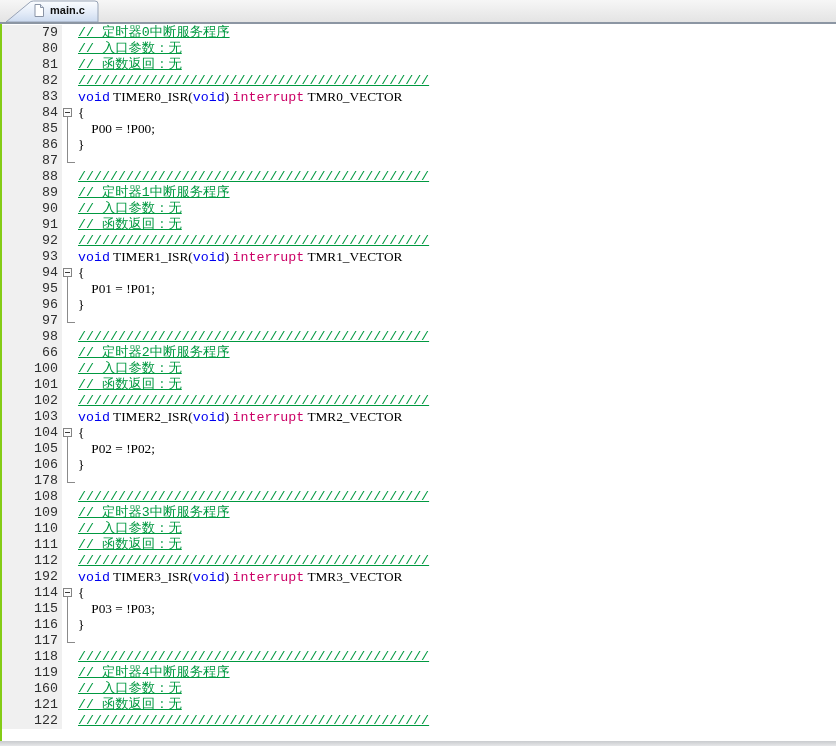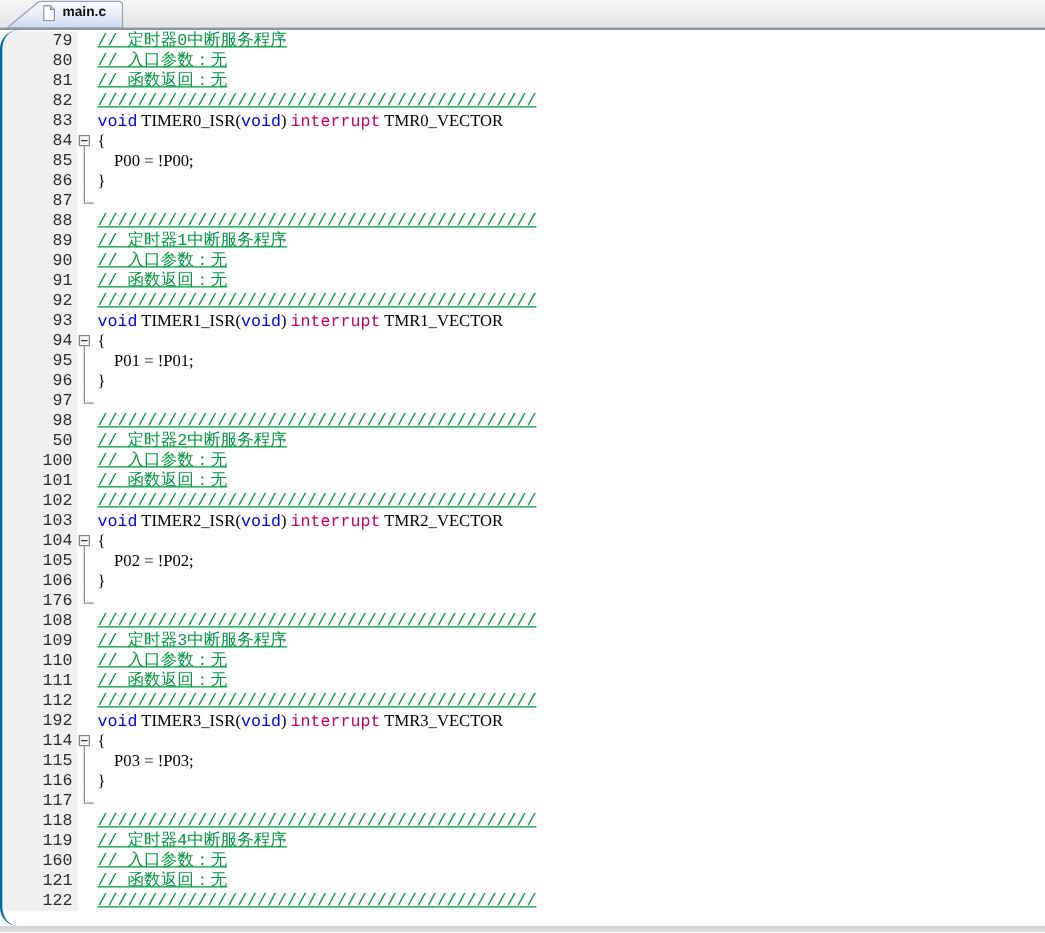--- a/index.html
+++ b/index.html
@@ -10,21 +10,21 @@
   .tabbar{position:absolute;top:0;left:0;right:0;height:22px;
           background:linear-gradient(#f6f6f6,#e4e4e4);}
   .tabbar-edge{position:absolute;top:22px;left:0;right:0;height:2px;background:#8c96a3;}
   .tab{position:absolute;left:5px;top:0;width:96px;height:22px;}
   .tab svg{position:absolute;left:0;top:0;}
   .tab-icon{position:absolute;left:29px;top:4px;width:11px;height:13px;}
   .tab-label{position:absolute;left:45px;top:4px;font-size:11px;font-weight:bold;color:#101010;}
 
   
   .editor{position:absolute;top:24px;left:0;right:0;bottom:5px;background:#fff;
-          border-left:2px solid #0369a1;overflow:hidden;border-radius:15px;}
+          border-left:2px solid #84cc16;overflow:hidden;}
   .rows{padding-top:1px;}
   .row{display:flex;height:16px;line-height:16px;white-space:pre;
        font-family:"Liberation Mono","DejaVu Sans Mono",monospace;font-size:13.3px;}
   .ln{flex:0 0 60px;box-sizing:border-box;background:#f0f0f0;text-align:right;
       padding-right:4px;color:#2e2e2e;}
   .fold{flex:0 0 16px;position:relative;}
   .code{flex:1;}
 
   
   .tk-comment{color:var(--comment);text-decoration:underline;}
@@ -88,29 +88,29 @@
         <div class="row"><span class="ln">89</span><span class="fold"></span><span class="code"><span class="tk-comment">// 定时器1中断服务程序</span></span></div>
         <div class="row"><span class="ln">90</span><span class="fold"></span><span class="code"><span class="tk-comment">// 入口参数：无</span></span></div>
         <div class="row"><span class="ln">91</span><span class="fold"></span><span class="code"><span class="tk-comment">// 函数返回：无</span></span></div>
         <div class="row"><span class="ln">92</span><span class="fold"></span><span class="code"><span class="tk-comment">////////////////////////////////////////////</span></span></div>
         <div class="row"><span class="ln">93</span><span class="fold"></span><span class="code"><span class="tk-keyword">void</span><span class="tk-plain"> TIMER1_ISR(</span><span class="tk-keyword">void</span><span class="tk-plain">) </span><span class="tk-isr">interrupt</span><span class="tk-plain"> TMR1_VECTOR</span></span></div>
         <div class="row"><span class="ln">94</span><span class="fold fold-box"><i class="stub"></i></span><span class="code"><span class="tk-plain">{</span></span></div>
         <div class="row"><span class="ln">95</span><span class="fold fold-line"></span><span class="code"><span class="tk-plain">    P01 = !P01;</span></span></div>
         <div class="row"><span class="ln">96</span><span class="fold fold-line"></span><span class="code"><span class="tk-plain">}</span></span></div>
         <div class="row"><span class="ln">97</span><span class="fold fold-end"></span><span class="code"></span></div>
         <div class="row"><span class="ln">98</span><span class="fold"></span><span class="code"><span class="tk-comment">////////////////////////////////////////////</span></span></div>
-        <div class="row"><span class="ln">50</span><span class="fold"></span><span class="code"><span class="tk-comment">// 定时器2中断服务程序</span></span></div>
+        <div class="row"><span class="ln">66</span><span class="fold"></span><span class="code"><span class="tk-comment">// 定时器2中断服务程序</span></span></div>
         <div class="row"><span class="ln">100</span><span class="fold"></span><span class="code"><span class="tk-comment">// 入口参数：无</span></span></div>
         <div class="row"><span class="ln">101</span><span class="fold"></span><span class="code"><span class="tk-comment">// 函数返回：无</span></span></div>
         <div class="row"><span class="ln">102</span><span class="fold"></span><span class="code"><span class="tk-comment">////////////////////////////////////////////</span></span></div>
         <div class="row"><span class="ln">103</span><span class="fold"></span><span class="code"><span class="tk-keyword">void</span><span class="tk-plain"> TIMER2_ISR(</span><span class="tk-keyword">void</span><span class="tk-plain">) </span><span class="tk-isr">interrupt</span><span class="tk-plain"> TMR2_VECTOR</span></span></div>
         <div class="row"><span class="ln">104</span><span class="fold fold-box"><i class="stub"></i></span><span class="code"><span class="tk-plain">{</span></span></div>
         <div class="row"><span class="ln">105</span><span class="fold fold-line"></span><span class="code"><span class="tk-plain">    P02 = !P02;</span></span></div>
         <div class="row"><span class="ln">106</span><span class="fold fold-line"></span><span class="code"><span class="tk-plain">}</span></span></div>
-        <div class="row"><span class="ln">176</span><span class="fold fold-end"></span><span class="code"></span></div>
+        <div class="row"><span class="ln">178</span><span class="fold fold-end"></span><span class="code"></span></div>
         <div class="row"><span class="ln">108</span><span class="fold"></span><span class="code"><span class="tk-comment">////////////////////////////////////////////</span></span></div>
         <div class="row"><span class="ln">109</span><span class="fold"></span><span class="code"><span class="tk-comment">// 定时器3中断服务程序</span></span></div>
         <div class="row"><span class="ln">110</span><span class="fold"></span><span class="code"><span class="tk-comment">// 入口参数：无</span></span></div>
         <div class="row"><span class="ln">111</span><span class="fold"></span><span class="code"><span class="tk-comment">// 函数返回：无</span></span></div>
         <div class="row"><span class="ln">112</span><span class="fold"></span><span class="code"><span class="tk-comment">////////////////////////////////////////////</span></span></div>
         <div class="row"><span class="ln">192</span><span class="fold"></span><span class="code"><span class="tk-keyword">void</span><span class="tk-plain"> TIMER3_ISR(</span><span class="tk-keyword">void</span><span class="tk-plain">) </span><span class="tk-isr">interrupt</span><span class="tk-plain"> TMR3_VECTOR</span></span></div>
         <div class="row"><span class="ln">114</span><span class="fold fold-box"><i class="stub"></i></span><span class="code"><span class="tk-plain">{</span></span></div>
         <div class="row"><span class="ln">115</span><span class="fold fold-line"></span><span class="code"><span class="tk-plain">    P03 = !P03;</span></span></div>
         <div class="row"><span class="ln">116</span><span class="fold fold-line"></span><span class="code"><span class="tk-plain">}</span></span></div>
         <div class="row"><span class="ln">117</span><span class="fold fold-end"></span><span class="code"></span></div>

